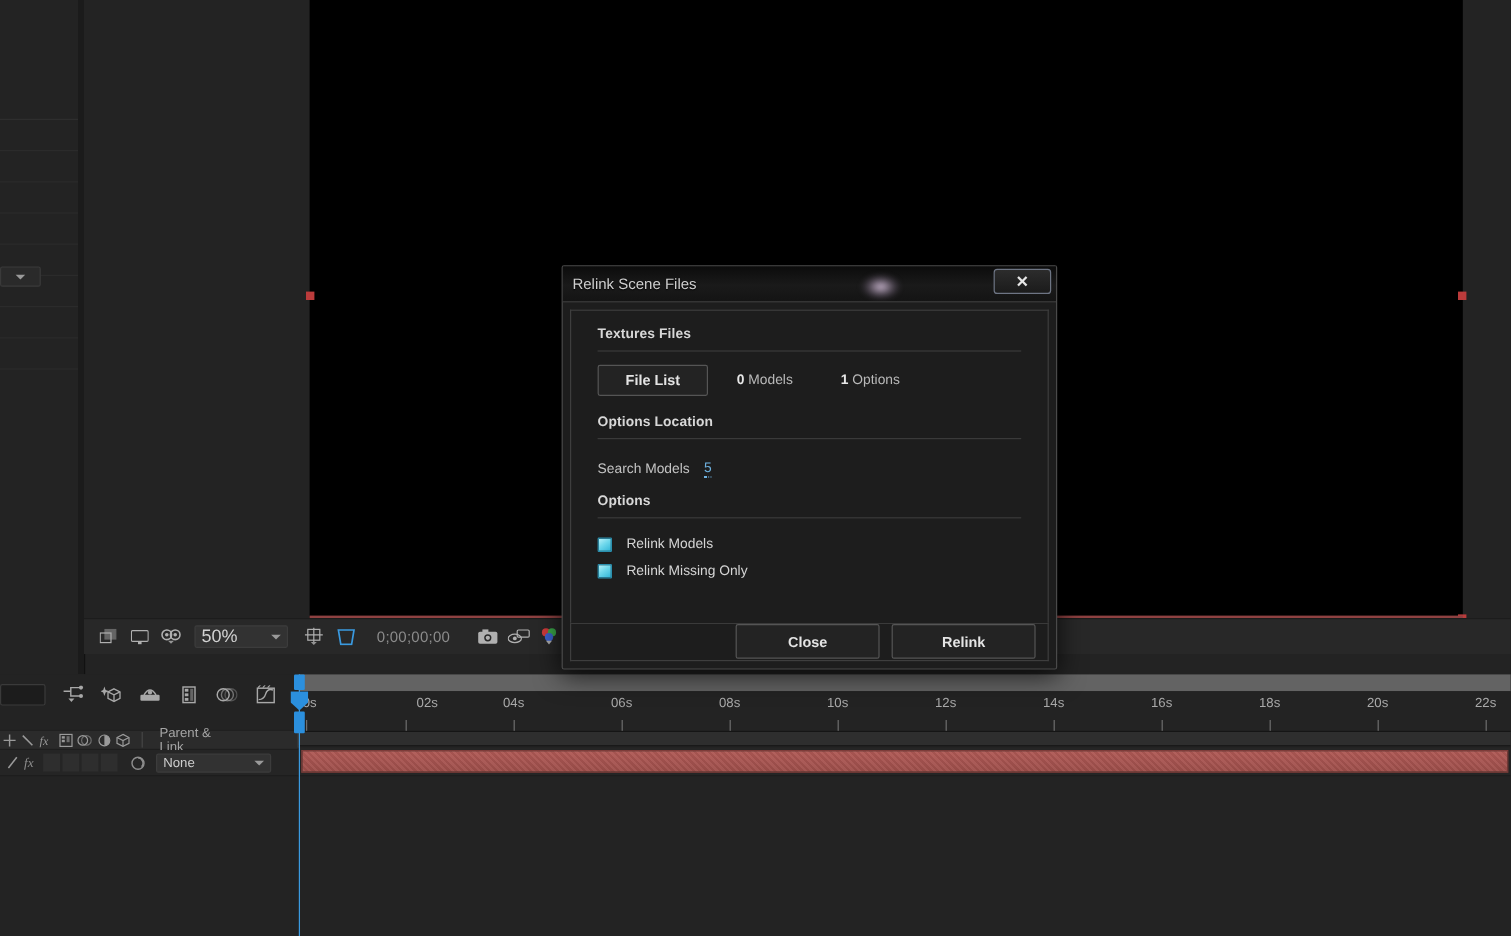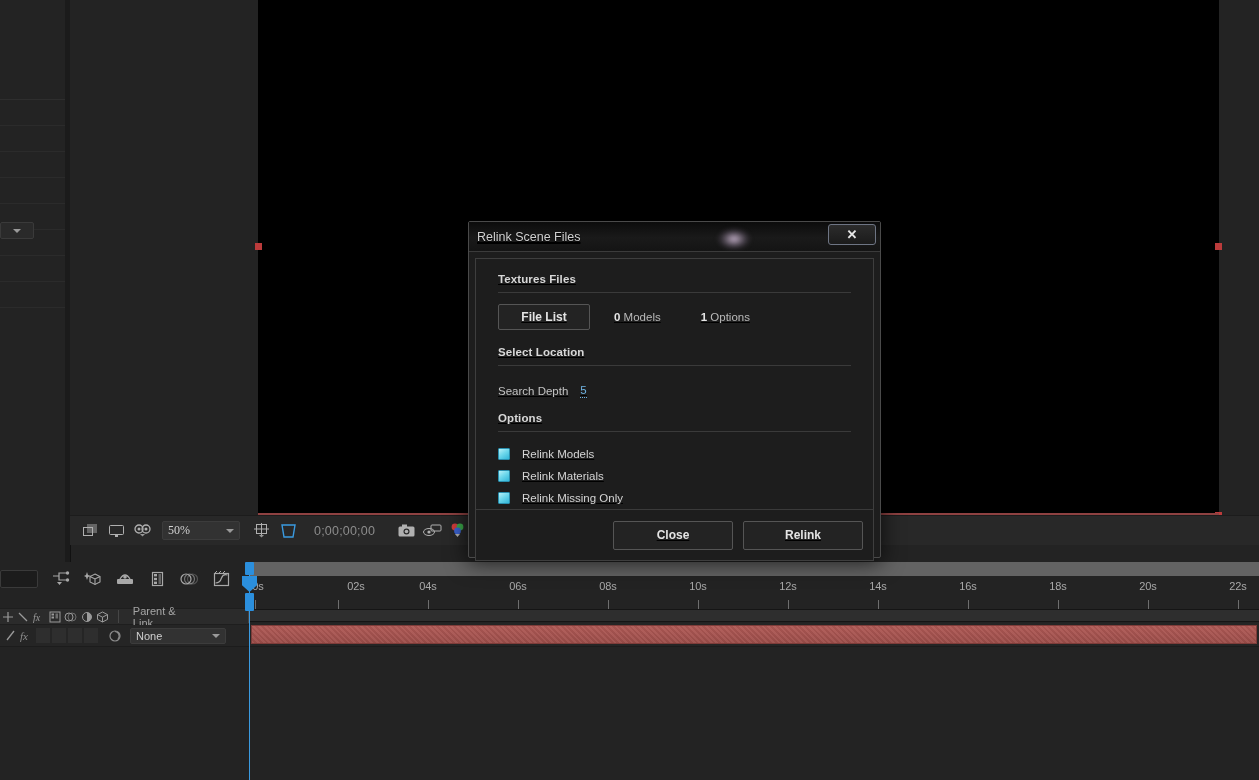--- a/index.html
+++ b/index.html
@@ -111,22 +111,21 @@
     background: #323232;
     border: 1px solid #3c3c3c;
     border-radius: 2px;
     margin-left: 6px;
     display: flex;
     align-items: center;
     justify-content: space-between;
     padding: 0 5px;
     box-sizing: border-box;
     color: #d2d2d2;
-    font-size: 12px;
-    font-family: Liberation Serif, serif;
+    font-size: 15px;
   }
   .tc-display {
     margin-left: 12px;
     color: #8c8c8c;
     font-size: 12.5px;
     letter-spacing: 0.2px;
     min-width: 74px;
   }
   .res-select {
     width: 96px; height: 19px;
@@ -356,21 +355,20 @@
     left: 468px; top: 221px;
     width: 413px; height: 337px;
     background: #1d1d1d;
     border: 1px solid #4a4a4a;
     border-radius: 2px;
     box-sizing: border-box;
     pointer-events: auto;
     box-shadow: 0 4px 22px rgba(0,0,0,0.75);
     display: flex;
     flex-direction: column;
-    text-decoration: underline;
   }
   .dlg-titlebar {
     position: relative;
     height: 30px;
     background: linear-gradient(180deg, #0c0c0c 0%, #1a1a1a 55%, #141414 100%);
     border-bottom: 1px solid #3b3b3b;
     display: flex;
     align-items: center;
     padding-left: 8px;
     box-sizing: border-box;
@@ -484,28 +482,28 @@
     box-sizing: border-box;
     flex: 0 0 auto;
   }
   .opt-label {
     color: #d4d4d4;
     font-size: 11.5px;
     margin-left: 12px;
   }
   .dlg-footer {
     flex: 0 0 auto;
-    height: 52px;
+    height: 32px;
     background: #1d1d1d;
     border: 1px solid #3e3e3e;
     border-top: 1px solid #3a3a3a;
     margin: 0 6px 6px 6px;
     box-sizing: border-box;
     display: flex;
-    align-items: center;
+    align-items: flex-start;
     justify-content: flex-end;
     padding-right: 10px;
     gap: 10px;
   }
   .btn-wide { width: 120px; height: 29px; }
 </style>
 </head>
 <body>
 
 <div id="app">
@@ -776,42 +774,38 @@
           <div class="count-item m-models">
             <b>0</b>
             <span>Models</span>
           </div>
           <div class="count-item m-tex">
             <b>1</b>
             <span>Options</span>
           </div>
         </div>
 
-        <div class="sec-head" style="margin-top:16px;">Select Location</div>
+        <div class="sec-head" style="margin-top:16px;">Options Location</div>
         <div class="sec-rule"></div>
 
 
         <div class="depth-row">
-          <span class="depth-label">Search Depth</span>
+          <span class="depth-label">Search Models</span>
           <span class="depth-value">5</span>
         </div>
 
         <div class="sec-head">Options</div>
         <div class="sec-rule"></div>
 
         <div class="opt-row">
           <span class="cbx"></span>
           <span class="opt-label">Relink Models</span>
         </div>
         <div class="opt-row">
           <span class="cbx"></span>
-          <span class="opt-label">Relink Materials</span>
-        </div>
-        <div class="opt-row">
-          <span class="cbx"></span>
           <span class="opt-label">Relink Missing Only</span>
         </div>
       </div>
 
       <div class="dlg-footer">
         <div class="dlg-btn btn-wide">Close</div>
         <div class="dlg-btn btn-wide">Relink</div>
       </div>
     </div>
   </div>

